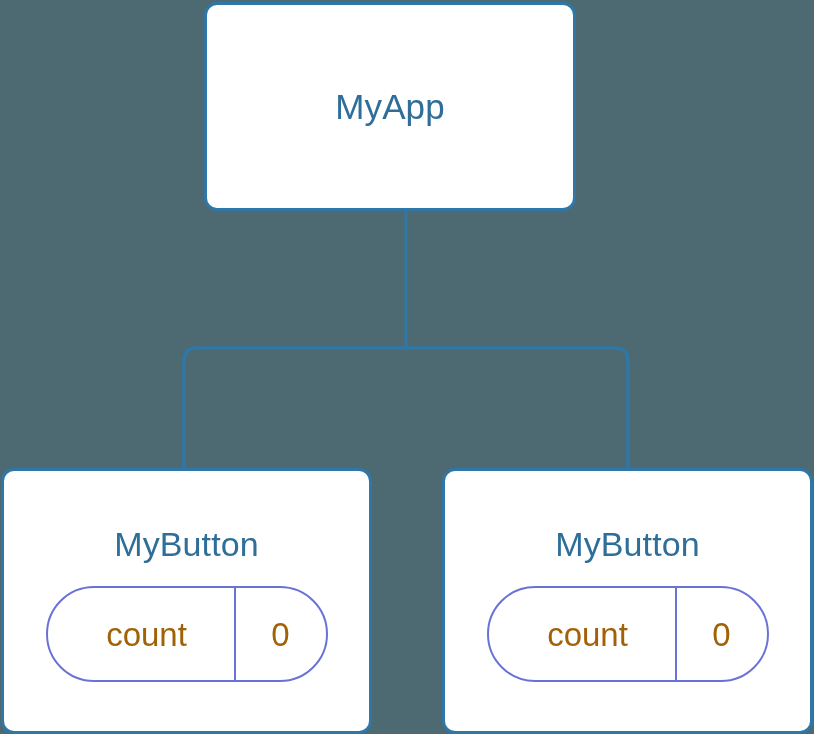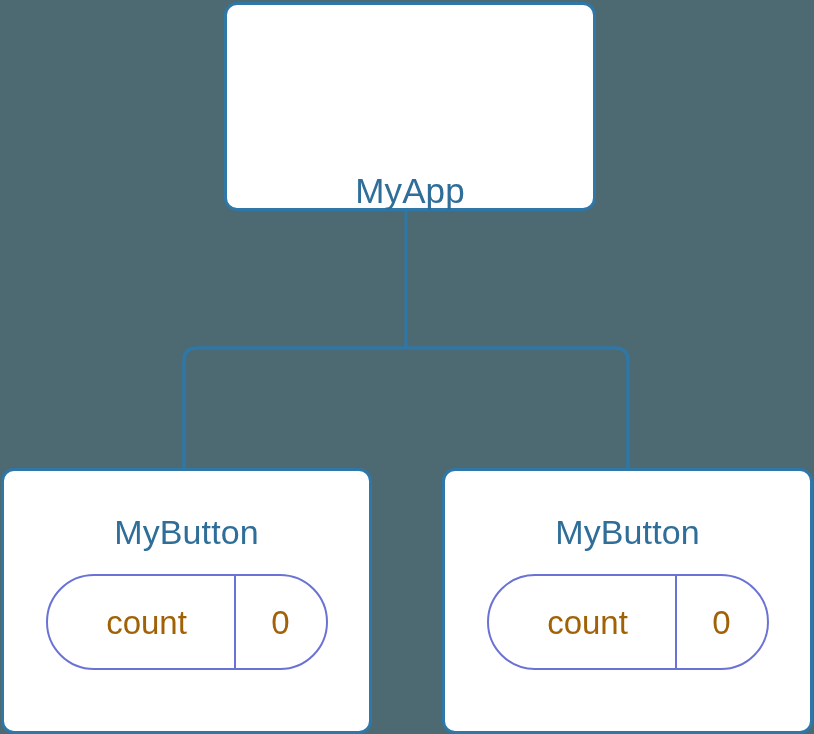--- a/index.html
+++ b/index.html
@@ -32,31 +32,31 @@
     box-sizing: border-box;
     background: #ffffff;
     border: 3px solid #2e77a6;
     border-radius: 13px;
     display: flex;
     flex-direction: column;
     align-items: center;
   }
 
   .node-root {
-    left: 224px;
+    left: 204px;
     top: 2px;
     width: 372px;
     height: 209px;
-    justify-content: flex-end;
+    justify-content: center;
   }
 
   .node-child {
     width: 371px;
     height: 266px;
-    padding-top: 44px;
+    padding-top: 56px;
     gap: 25px;
   }
 
   .node-child-left  { left: 1px;   top: 468px; }
   .node-child-right { left: 442px; top: 468px; }
 
   .node-title {
     color: #2e6e99;
     font-size: 34px;
     line-height: 1;

